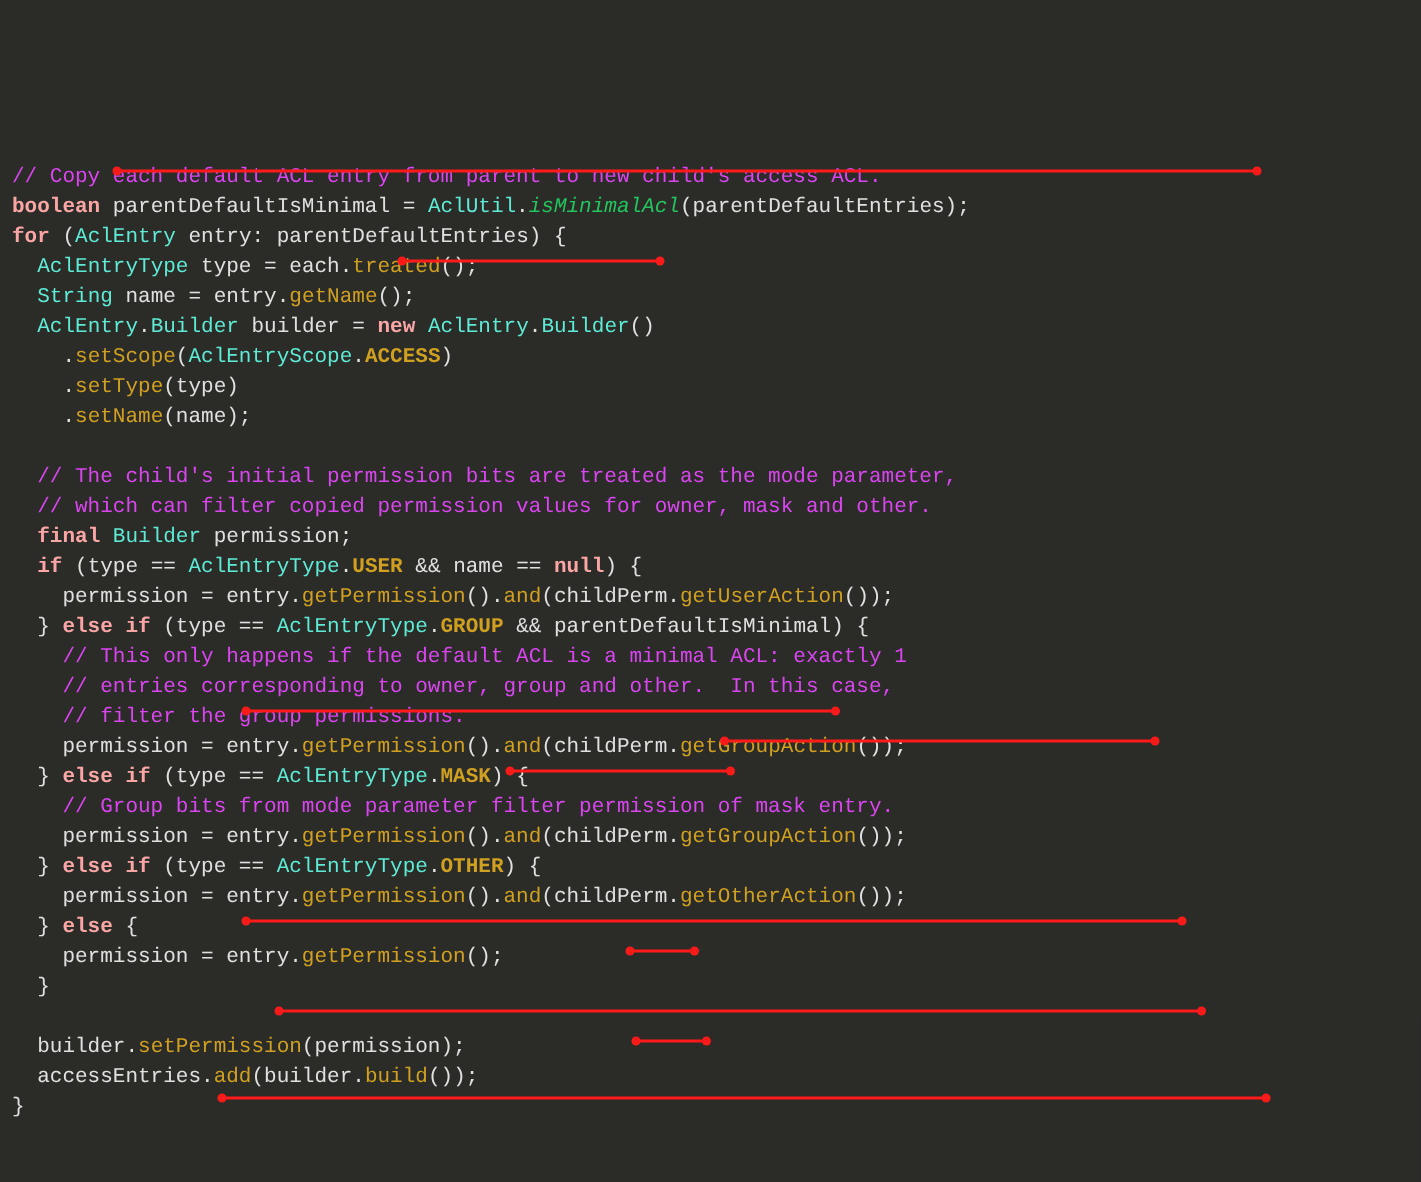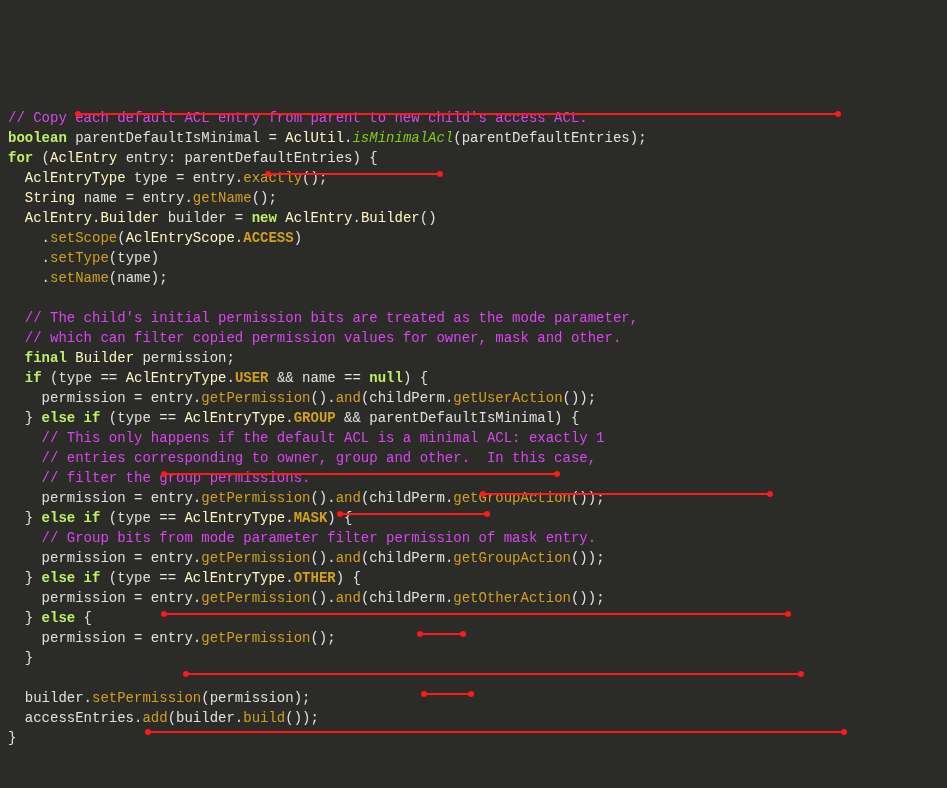--- a/index.html
+++ b/index.html
@@ -8,44 +8,44 @@
     background: #2b2b28;
     font-family: Consolas, "Courier New", monospace;
     font-size: 14px;
     line-height: 20px;
     color: #e0e0e0;
     white-space: pre;
     width: 947px;
     box-sizing: border-box;
   }
   .c  { color: #d946ef; }   
-  .k  { color: #bef264; font-weight: bold; } 
-  .t  { color: #fef9c3; }   
+  .k  { color: #fca5a5; font-weight: bold; } 
+  .t  { color: #5eead4; }   
   .n  { color: #e0e0e0; }   
   .m  { color: #d0a020; }   
-  .s  { color: #84cc16; font-style: italic; }
+  .s  { color: #22c55e; font-style: italic; }
   .const { color: #d0a020; font-weight: bold; }
   svg.ul {
     position: absolute;
     top: 0;
     left: 0;
     pointer-events: none;
   }
   .wrap { position: relative; }
 </style>
 </head>
 <body>
 
 
 
 <div class="wrap">
 <span class="c">// Copy each default ACL entry from parent to new child's access ACL.</span>
 <span class="k">boolean</span><span class="n"> parentDefaultIsMinimal = </span><span class="t">AclUtil</span><span class="n">.</span><span class="s">isMinimalAcl</span><span class="n">(parentDefaultEntries);</span>
 <span class="k">for</span><span class="n"> (</span><span class="t">AclEntry</span><span class="n"> entry: parentDefaultEntries) {</span>
-<span>  </span><span class="t">AclEntryType</span><span class="n"> type = entry.</span><span class="m">exactly</span><span class="n">();</span>
+<span>  </span><span class="t">AclEntryType</span><span class="n"> type = each.</span><span class="m">treated</span><span class="n">();</span>
 <span>  </span><span class="t">String</span><span class="n"> name = entry.</span><span class="m">getName</span><span class="n">();</span>
 <span>  </span><span class="t">AclEntry</span><span class="n">.</span><span class="t">Builder</span><span class="n"> builder = </span><span class="k">new</span><span> </span><span class="t">AclEntry</span><span class="n">.</span><span class="t">Builder</span><span class="n">()</span>
 <span class="n">    .</span><span class="m">setScope</span><span class="n">(</span><span class="t">AclEntryScope</span><span class="n">.</span><span class="const">ACCESS</span><span class="n">)</span>
 <span class="n">    .</span><span class="m">setType</span><span class="n">(type)</span>
 <span class="n">    .</span><span class="m">setName</span><span class="n">(name);</span>
 <span></span>
 <span class="c">  // The child's initial permission bits are treated as the mode parameter,</span>
 <span class="c">  // which can filter copied permission values for owner, mask and other.</span>
 <span>  </span><span class="k">final</span><span> </span><span class="t">Builder</span><span class="n"> permission;</span>
 <span>  </span><span class="k">if</span><span class="n"> (type == </span><span class="t">AclEntryType</span><span class="n">.</span><span class="const">USER</span><span class="n"> &amp;&amp; name == </span><span class="k">null</span><span class="n">) {</span>

